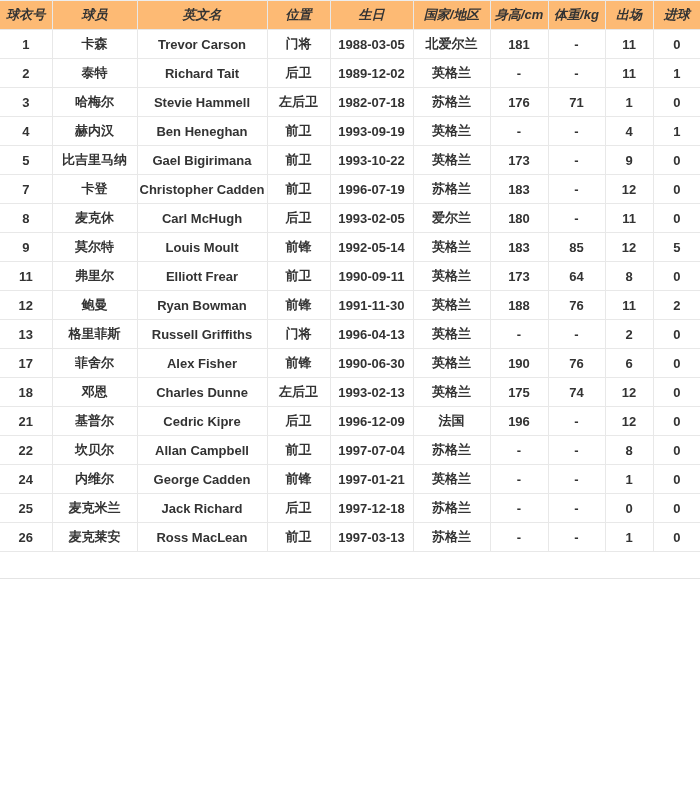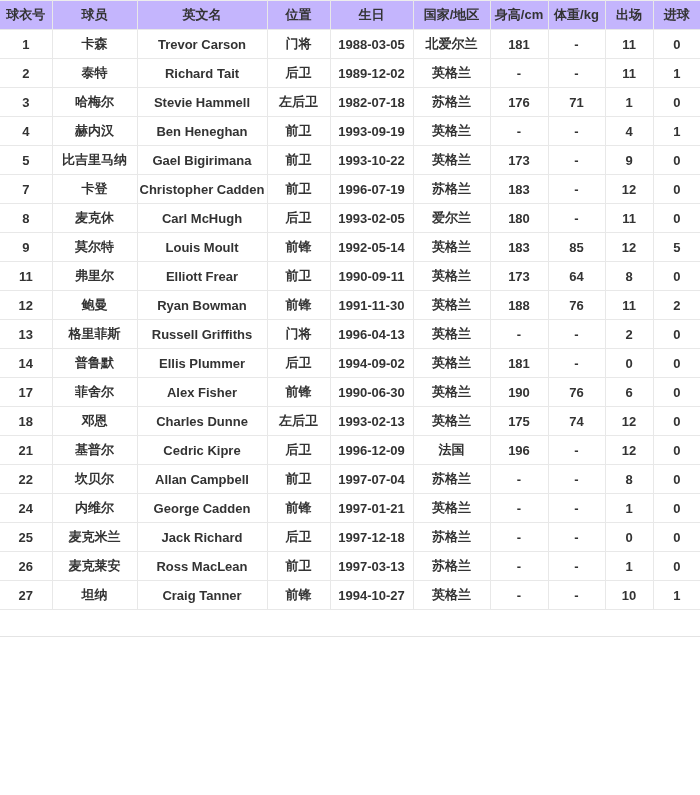--- a/index.html
+++ b/index.html
@@ -25,22 +25,23 @@
     font-weight: bold;
     color: #333333;
     border-bottom: 1px solid #e8e8e8;
     white-space: nowrap;
     overflow: hidden;
   }
   .roster-table th + th, .roster-table td + td {
     border-left: 1px solid #e8e8e8;
   }
   .roster-table thead th {
-    background: #c4b5fd;
+    background: #fdba74;
     color: #333333;
+    font-style: italic;
   }
   .roster-table tbody td { background: #ffffff; }
 
   
   .col-jersey      { width: 52px; }
   .col-player      { width: 85px; }
   .col-english     { width: 130px; }
   .col-position    { width: 63px; }
   .col-birthday    { width: 83px; }
   .col-country     { width: 77px; }
@@ -213,32 +214,20 @@
         <td>Russell Griffiths</td>
         <td>门将</td>
         <td>1996-04-13</td>
         <td>英格兰</td>
         <td>-</td>
         <td>-</td>
         <td>2</td>
         <td>0</td>
       </tr>
       <tr>
-        <td>14</td>
-        <td>普鲁默</td>
-        <td>Ellis Plummer</td>
-        <td>后卫</td>
-        <td>1994-09-02</td>
-        <td>英格兰</td>
-        <td>181</td>
-        <td>-</td>
-        <td>0</td>
-        <td>0</td>
-      </tr>
-      <tr>
         <td>17</td>
         <td>菲舍尔</td>
         <td>Alex Fisher</td>
         <td>前锋</td>
         <td>1990-06-30</td>
         <td>英格兰</td>
         <td>190</td>
         <td>76</td>
         <td>6</td>
         <td>0</td>
@@ -308,28 +297,16 @@
         <td>麦克莱安</td>
         <td>Ross MacLean</td>
         <td>前卫</td>
         <td>1997-03-13</td>
         <td>苏格兰</td>
         <td>-</td>
         <td>-</td>
         <td>1</td>
         <td>0</td>
       </tr>
-      <tr>
-        <td>27</td>
-        <td>坦纳</td>
-        <td>Craig Tanner</td>
-        <td>前锋</td>
-        <td>1994-10-27</td>
-        <td>英格兰</td>
-        <td>-</td>
-        <td>-</td>
-        <td>10</td>
-        <td>1</td>
-      </tr>
     </tbody>
 </table>
 
 <div class="table-footer"></div>
 
 </body></html>

